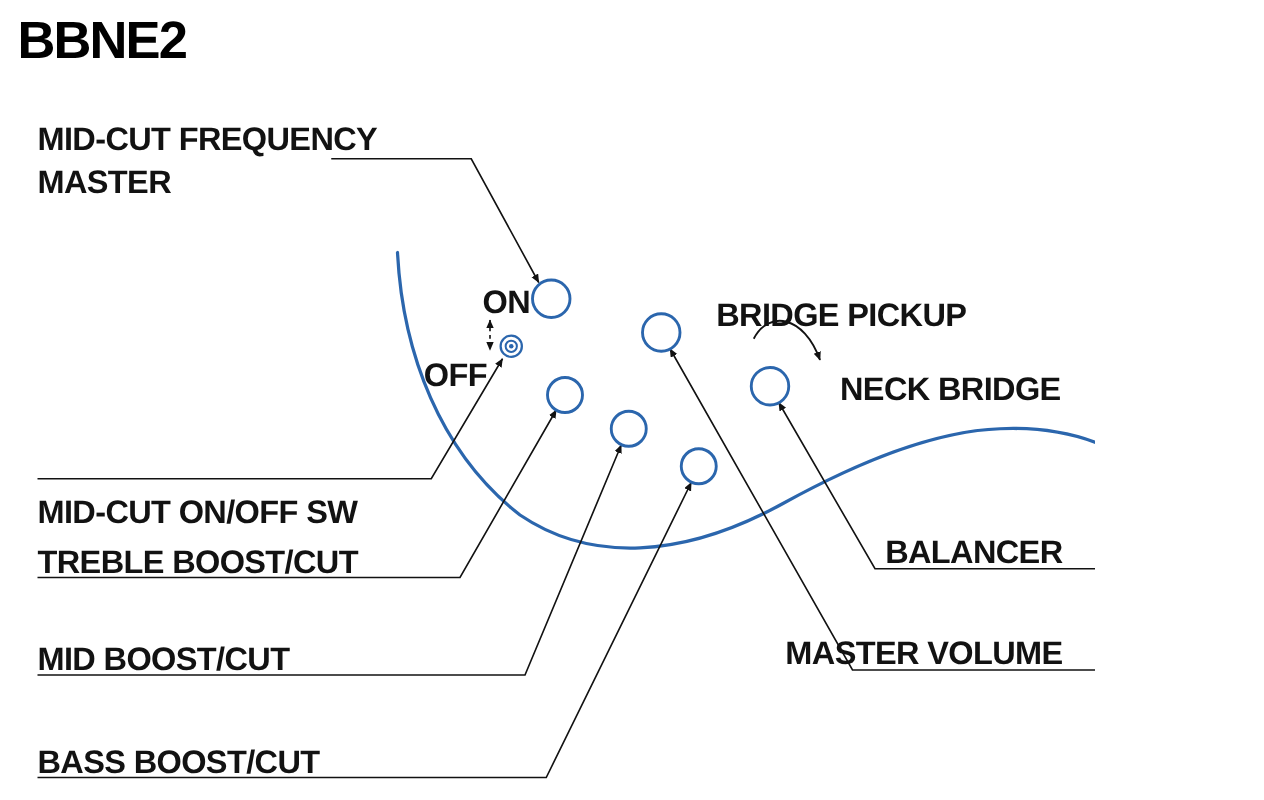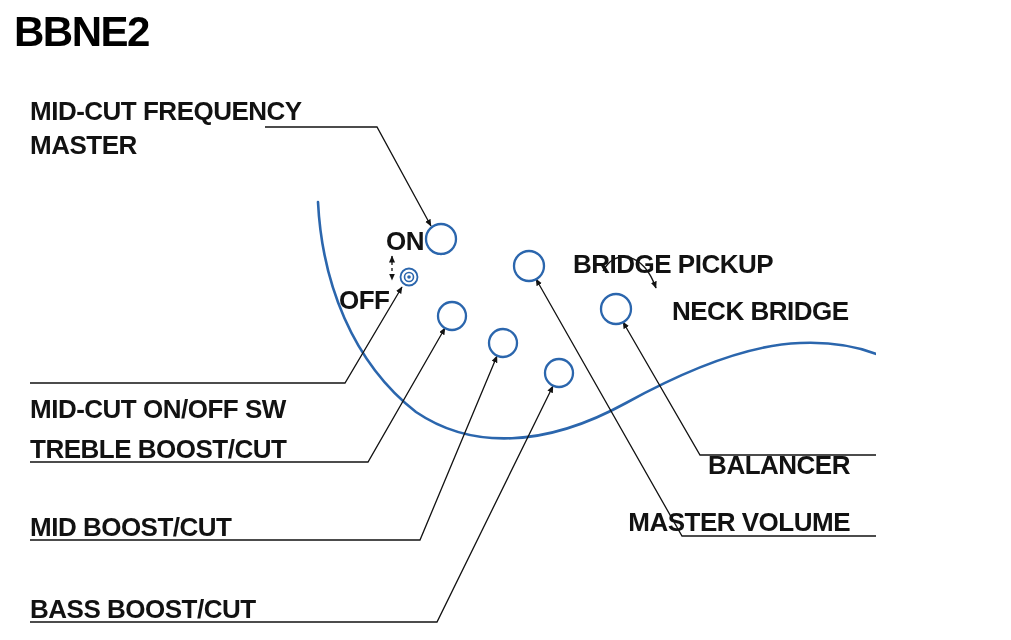--- a/index.html
+++ b/index.html
@@ -72,18 +72,18 @@
   </div>
 
   <div class="lbl" style="left:386px;top:228px;">ON</div>
   <div class="lbl" style="left:339px;top:287px;">OFF</div>
 
   <div class="lbl" style="left:30px;top:356px;margin-top:40px;">MID-CUT ON/OFF SW</div>
   <div class="lbl" style="left:30px;top:436px;">TREBLE BOOST/CUT</div>
   <div class="lbl" style="left:30px;top:514px;">MID BOOST/CUT</div>
   <div class="lbl" style="left:30px;top:596px;">BASS BOOST/CUT</div>
 
-  <div class="lbl" style="left:573px;top:251px;">BRIDGE PICKUP</div>
+  <div class="lbl" style="left:573px;top:239px;">BRIDGE PICKUP</div>
   <div class="lbl" style="left:672px;top:298px;">NECK BRIDGE</div>
-  <div class="lbl r" style="right:26px;top:452px;">BALANCER</div>
+  <div class="lbl r" style="right:26px;top:428px;">BALANCER</div>
   <div class="lbl r" style="right:26px;top:509px;">MASTER VOLUME</div>
 
 </div>
 
 </body></html>

